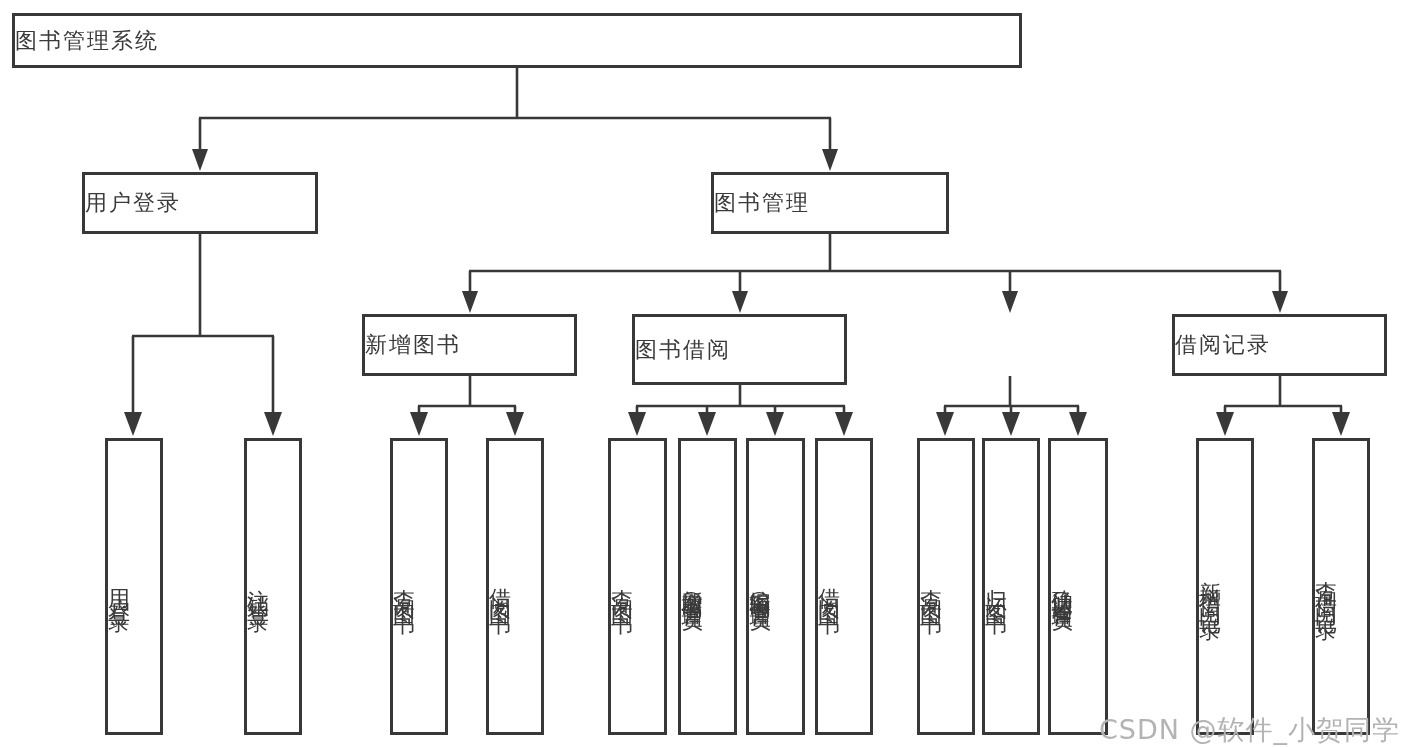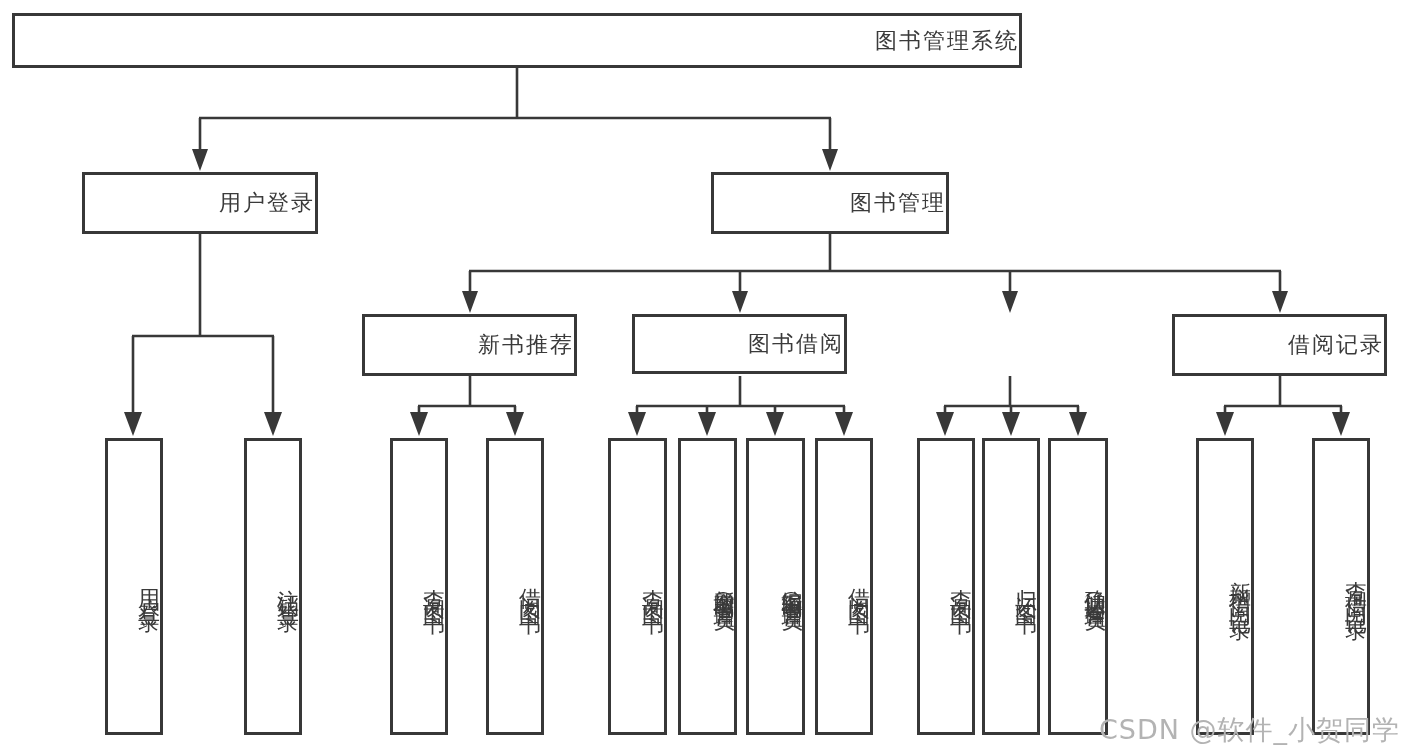--- a/index.html
+++ b/index.html
@@ -20,21 +20,21 @@
     width: 1405px; height: 747px;
     z-index: 1;
   }
   .box {
     position: absolute;
     box-sizing: border-box;
     border: 3px solid #383838;
     background: #ffffff;
     display: flex;
     align-items: center;
-    justify-content: flex-end;
+    justify-content: flex-start;
     color: #3a3a3a;
     font-size: 22px;
     letter-spacing: 2px;
     z-index: 2;
     line-height: 1;
   }
   .hlabel { white-space: nowrap; }
   .vlabel {
     writing-mode: vertical-rl;
     text-orientation: mixed;
@@ -98,28 +98,28 @@
     </g>
   </svg>
 
   <div class="box" style="left:12px; top:13px; width:1010px; height:55px;">
     <span class="hlabel">图书管理系统</span>
   </div>
 
   <div class="box" style="left:82px; top:172px; width:236px; height:62px;">
     <span class="hlabel">用户登录</span>
   </div>
-  <div class="box" style="left:711px; top:172px; width:238px; height:62px;padding-left:24px;">
+  <div class="box" style="left:711px; top:172px; width:238px; height:62px;">
     <span class="hlabel">图书管理</span>
   </div>
 
   <div class="box" style="left:362px; top:314px; width:215px; height:62px;">
-    <span class="hlabel">新书推荐</span>
+    <span class="hlabel">新增图书</span>
   </div>
-  <div class="box" style="left:632px; top:314px; width:215px; height:60px;">
+  <div class="box" style="left:632px; top:314px; width:215px; height:71px;">
     <span class="hlabel">图书借阅</span>
   </div>
   <div class="box" style="left:1172px; top:314px; width:215px; height:62px;">
     <span class="hlabel">借阅记录</span>
   </div>
 
   <div class="box" style="left:105px; top:438px; width:58px; height:297px;">
     <span class="vlabel">用户登录</span>
   </div>
   <div class="box" style="left:244px; top:438px; width:58px; height:297px;">

